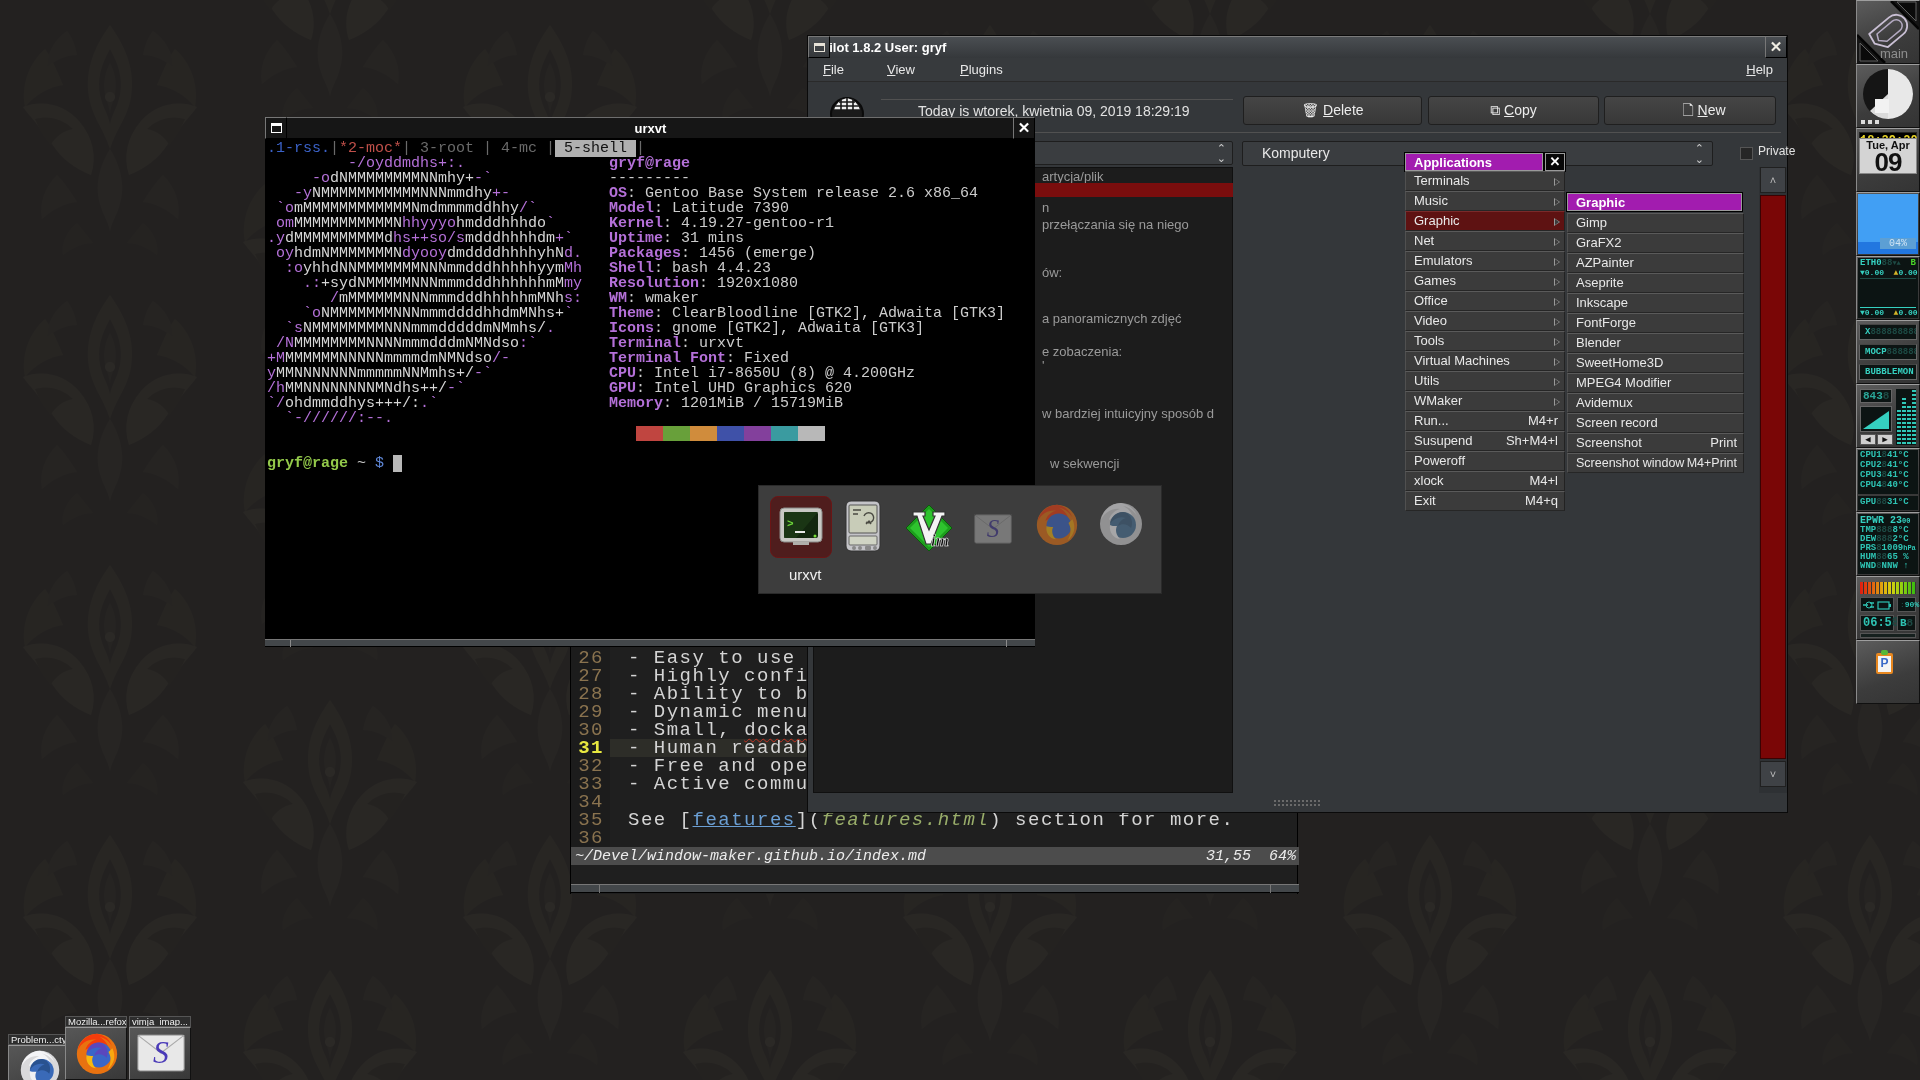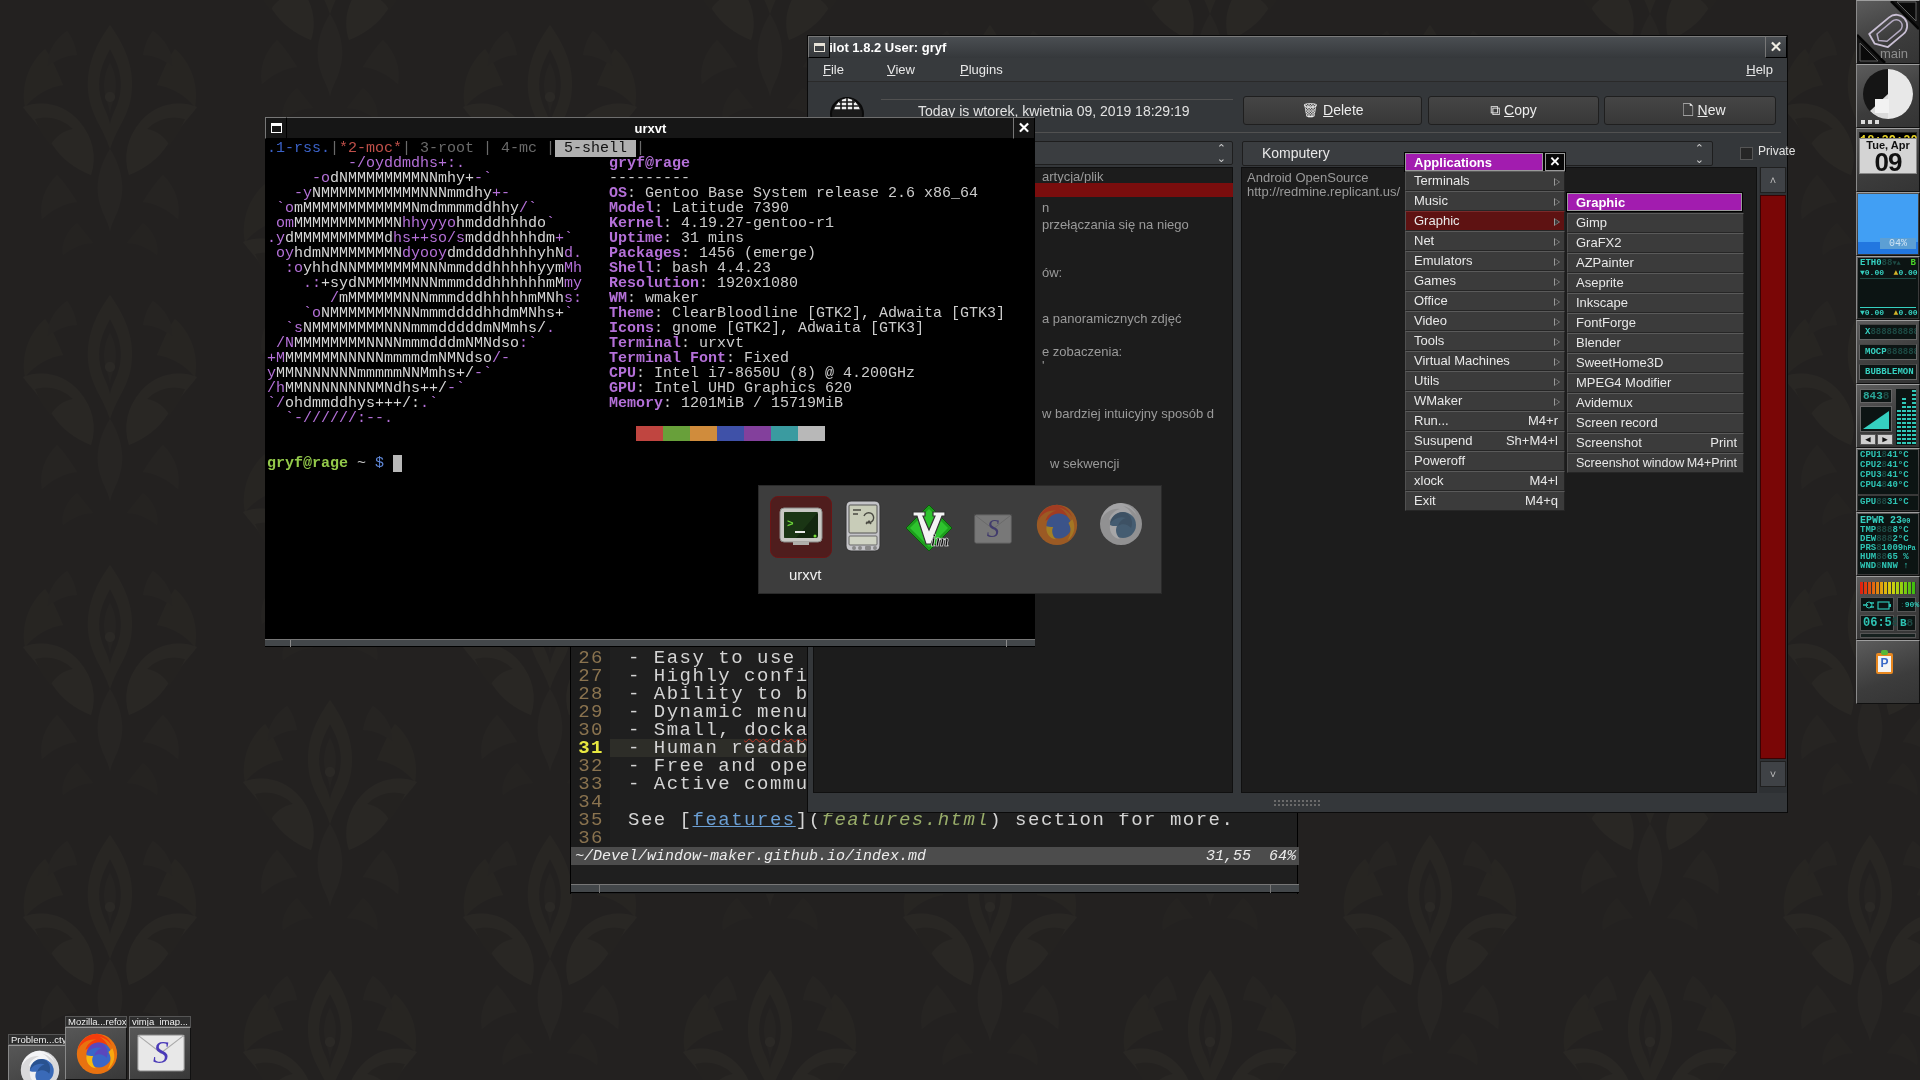--- a/index.html
+++ b/index.html
@@ -153,24 +153,20 @@
     <div class="abs" style="left:236px;top:288px;">w sekwencji</div>
   </div>
 
   <div class="abs" style="left:434px;top:105px;width:471px;height:25px;background:#3a3d40;border:1px solid #1e1e1e;border-radius:2px;color:#e8e8e8;font-size:14px;line-height:23px;padding-left:8px;">
     <span style="padding-left:11px;">Komputery</span>
     <span class="abs" style="right:8px;top:1px;color:#cfcfcf;font-size:11px;line-height:11px;">⌃<br>⌄</span>
   </div>
   <div class="abs" style="left:932px;top:111px;width:13px;height:13px;background:#262626;border:1px solid #555;"></div>
   <div class="abs" style="left:950px;top:108px;color:#e2e2e2;font-size:12px;">Private</div>
 
-  <div class="abs" style="left:433px;top:131px;width:516px;height:626px;background:#1c1c1c;border:1px solid #101010;color:#9a9a9a;font-size:13px;">
-    <div class="abs" style="left:5px;top:2px;">Android OpenSource</div>
-    <div class="abs" style="left:5px;top:16px;">http://redmine.replicant.us/</div>
-  </div>
 
   <div class="abs" style="left:951px;top:131px;width:28px;height:626px;background:#2e3134;">
     <div class="abs" style="left:1px;top:0;width:26px;height:26px;background:#3f4246;border:1px solid #202020;color:#bbb;font-size:11px;text-align:center;line-height:24px;">˄</div>
     <div class="abs" style="left:1px;top:28px;width:26px;height:564px;background:#7a0606;border:1px solid #3a0202;"></div>
     <div class="abs" style="left:1px;top:594px;width:26px;height:26px;background:#3f4246;border:1px solid #202020;color:#bbb;font-size:11px;text-align:center;line-height:24px;">˅</div>
   </div>
 
   <div class="abs" style="left:465px;top:763px;width:48px;height:8px;background:radial-gradient(circle 1px at 2px 2px,#6a6a6a 1px,transparent 1px) 0 0/4px 4px;"></div>
 </div>
 

